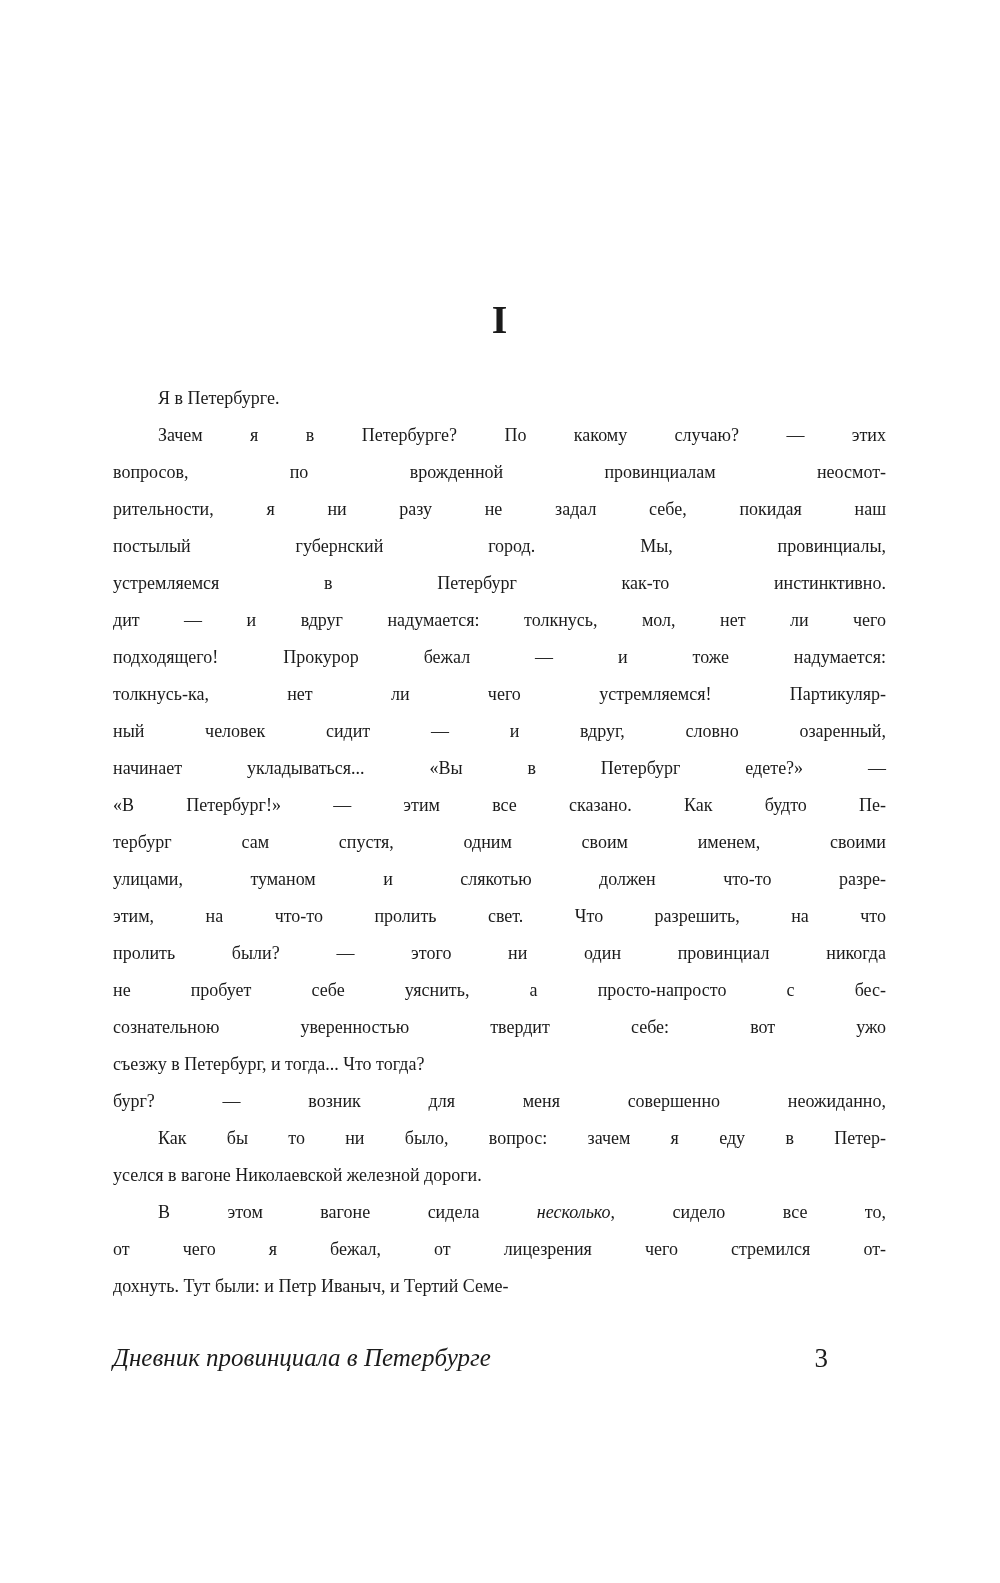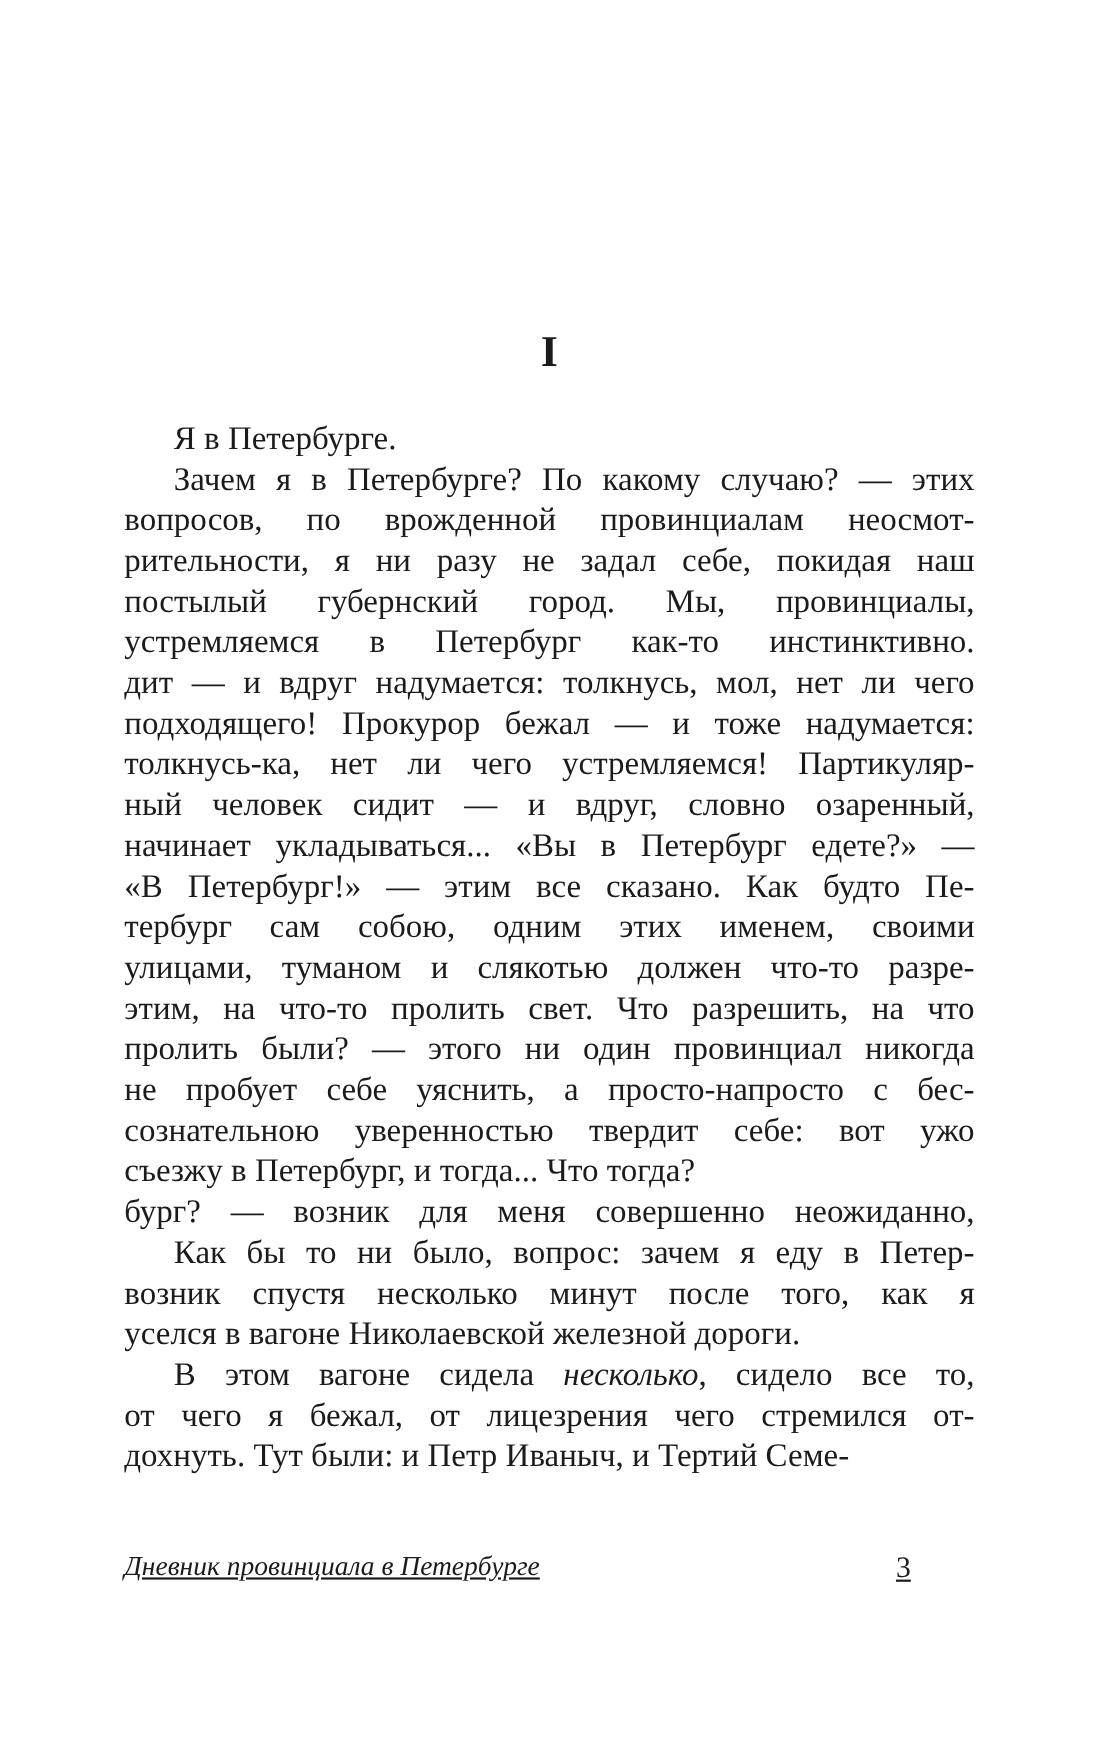--- a/index.html
+++ b/index.html
@@ -26,44 +26,43 @@
     text-align: center;
     font-weight: bold;
     font-size: 40px;
     line-height: 40px;
     margin: 0 0 40px 0;
   }
   .para {
     margin: 0;
   }
   .line {
-    font-size: 30px;
+    font-size: 18px;
     line-height: 37px;
     text-align: justify;
     text-align-last: justify;
     white-space: normal;
   }
   .line.first {
     text-indent: 45px;
   }
   .line.last {
     text-align-last: left;
   }
   .italic {
     font-style: italic;
   }
   .footer {
     position: absolute;
     left: 113px;
     right: 114px;
-    top: 1410px;
+    top: 1343px;
     display: flex;
     justify-content: space-between;
     align-items: flex-end;
-    text-decoration: underline;
   }
   .running-title {
     font-style: italic;
     font-size: 25px;
     line-height: 30px;
   }
   .page-number {
     font-size: 27px;
     line-height: 30px;
     padding-right: 58px;
@@ -86,33 +85,32 @@
       <div class="line">вопросов, по врожденной провинциалам неосмот-</div>
       <div class="line">рительности, я ни разу не задал себе, покидая наш</div>
       <div class="line">постылый губернский город. Мы, провинциалы,</div>
       <div class="line">устремляемся в Петербург как-то инстинктивно.</div>
       <div class="line">дит — и вдруг надумается: толкнусь, мол, нет ли чего</div>
       <div class="line">подходящего! Прокурор бежал — и тоже надумается:</div>
       <div class="line">толкнусь-ка, нет ли чего устремляемся! Партикуляр-</div>
       <div class="line">ный человек сидит — и вдруг, словно озаренный,</div>
       <div class="line">начинает укладываться... «Вы в Петербург едете?» —</div>
       <div class="line">«В Петербург!» — этим все сказано. Как будто Пе-</div>
-      <div class="line">тербург сам собою, одним этих именем, своими</div>
+      <div class="line">тербург сам спустя, одним своим именем, своими</div>
       <div class="line">улицами, туманом и слякотью должен что-то разре-</div>
       <div class="line">этим, на что-то пролить свет. Что разрешить, на что</div>
       <div class="line">пролить были? — этого ни один провинциал никогда</div>
       <div class="line">не пробует себе уяснить, а просто-напросто с бес-</div>
       <div class="line">сознательною уверенностью твердит себе: вот ужо</div>
       <div class="line last">съезжу в Петербург, и тогда... Что тогда?</div>
     </div>
 
     <div class="para">
       <div class="line">бург? — возник для меня совершенно неожиданно,</div>
       <div class="line first">Как бы то ни было, вопрос: зачем я еду в Петер-</div>
-      <div class="line">возник спустя несколько минут после того, как я</div>
       <div class="line last">уселся в вагоне Николаевской железной дороги.</div>
     </div>
 
     <div class="para">
       <div class="line first"><span>В этом вагоне сидела </span><span class="italic">несколько</span><span>, сидело все то,</span></div>
       <div class="line">от чего я бежал, от лицезрения чего стремился от-</div>
       <div class="line last">дохнуть. Тут были: и Петр Иваныч, и Тертий Семе-</div>
     </div>
 
   </div>

